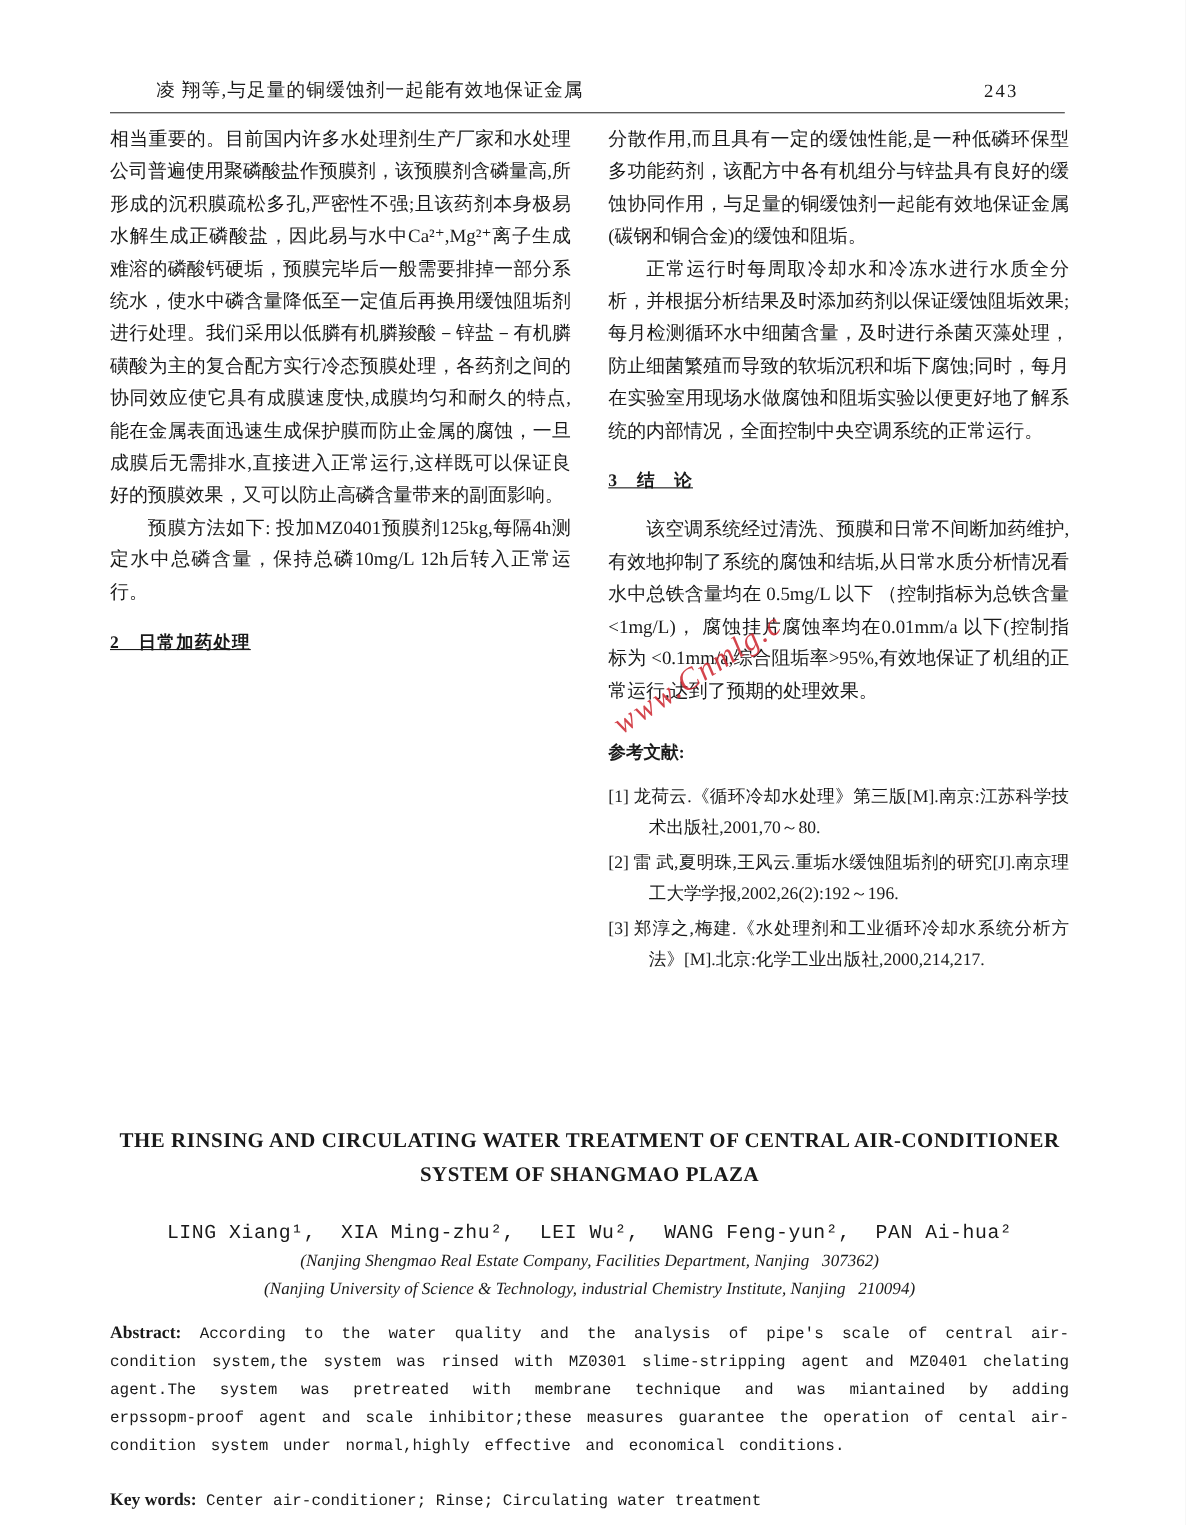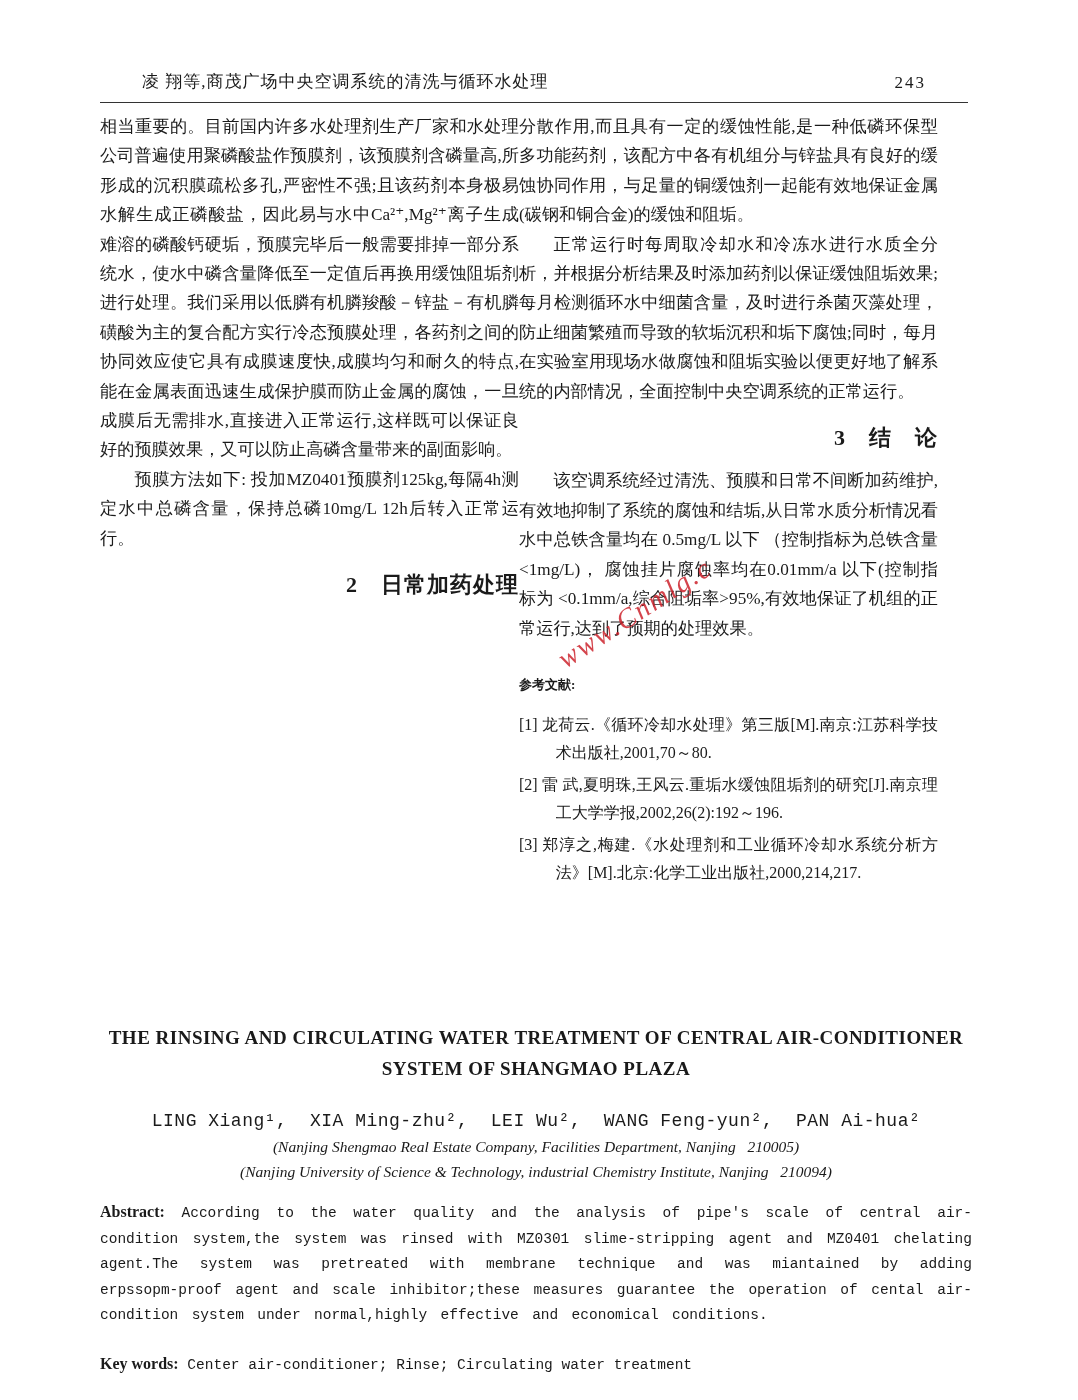--- a/index.html
+++ b/index.html
@@ -15,31 +15,31 @@
     position:absolute; top:70px; left:100px; width:868px;
     display:flex; justify-content:space-between; align-items:flex-end;
     border-bottom:1.5px solid #333; padding-bottom:9px;
     font-size:17px; letter-spacing:1px;
   }
   .running-title { padding-left:42px; }
   .page-number { padding-right:42px; letter-spacing:2px;text-align:right; }
   
   .columns {
     position:absolute; top:112px; left:100px; width:872px;
-    display:flex; 
+    display:flex; gap:34px;
   }
   .col { width:419px; font-size:17.2px; line-height:29.4px; text-align:justify; }
   .col p { text-indent:2em; margin:0; }
   .col p.cont { text-indent:0; }
   .sec-heading {
-    font-size:22px; font-weight:bold; text-indent:0;
-    margin:17px 0 14px 0; text-align:right; letter-spacing:1px;
+    font-size:16px; font-weight:bold; text-indent:0;
+    margin:17px 0 14px 0; text-align:left; letter-spacing:1px;text-decoration:underline;
   }
   .refs-heading {
-    font-size:13px; font-weight:bold; margin:27px 0 12px 0; text-align:left;
+    font-size:16px; font-weight:bold; margin:27px 0 12px 0; text-align:left;
   }
   .ref {
     font-size:16px; line-height:27.5px; text-align:justify;
     padding-left:2.3em; text-indent:-2.3em; margin-bottom:5px;
   }
   
   .watermark {
     position:absolute; left:552px; top:648px;
     transform:rotate(-33deg); transform-origin:0 0;
     color:rgba(205,35,45,0.85);
@@ -78,21 +78,21 @@
     margin-top:22px; font-size:14.5px; line-height:25px;
     font-family:"Liberation Mono","DejaVu Sans Mono",monospace;
   }
 </style>
 </head>
 <body>
 
 <div class="page">
 
   <div class="header">
-    <span class="running-title">凌  翔等,商茂广场中央空调系统的清洗与循环水处理</span>
+    <span class="running-title">凌  翔等,与足量的铜缓蚀剂一起能有效地保证金属</span>
     <span class="page-number">243</span>
   </div>
 
   <div class="columns">
 
     <div class="col">
       <p class="cont">相当重要的。目前国内许多水处理剂生产厂家和水处理公司普遍使用聚磷酸盐作预膜剂，该预膜剂含磷量高,所形成的沉积膜疏松多孔,严密性不强;且该药剂本身极易水解生成正磷酸盐，因此易与水中Ca²⁺,Mg²⁺离子生成难溶的磷酸钙硬垢，预膜完毕后一般需要排掉一部分系统水，使水中磷含量降低至一定值后再换用缓蚀阻垢剂进行处理。我们采用以低膦有机膦羧酸－锌盐－有机膦磺酸为主的复合配方实行冷态预膜处理，各药剂之间的协同效应使它具有成膜速度快,成膜均匀和耐久的特点,能在金属表面迅速生成保护膜而防止金属的腐蚀，一旦成膜后无需排水,直接进入正常运行,这样既可以保证良好的预膜效果，又可以防止高磷含量带来的副面影响。</p>
       <p>预膜方法如下: 投加MZ0401预膜剂125kg,每隔4h测定水中总磷含量，保持总磷10mg/L 12h后转入正常运行。</p>
       <div class="sec-heading">2　日常加药处理</div>
     </div>
@@ -109,19 +109,19 @@
     </div>
 
   </div>
 
   <div class="watermark">www.Cnmlg.c</div>
 
   <div class="english">
     <div class="en-title">THE RINSING AND CIRCULATING WATER TREATMENT OF CENTRAL AIR-CONDITIONER</div>
     <div class="en-title">SYSTEM OF SHANGMAO PLAZA</div>
     <div class="authors">LING Xiang¹,  XIA Ming-zhu²,  LEI Wu²,  WANG Feng-yun²,  PAN Ai-hua²</div>
-    <div class="affil">(Nanjing Shengmao Real Estate Company, Facilities Department, Nanjing   210005)</div>
+    <div class="affil">(Nanjing Shengmao Real Estate Company, Facilities Department, Nanjing   307362)</div>
     <div class="affil">(Nanjing University of Science &amp; Technology, industrial Chemistry Institute, Nanjing   210094)</div>
     <p class="abstract"><span class="label">Abstract:</span><span> According to the water quality and the analysis of pipe's scale of central air-condition system,the system was rinsed with MZ0301 slime-stripping agent and MZ0401 chelating agent.The system was pretreated with membrane technique and was miantained by adding erpssopm-proof agent and scale inhibitor;these measures guarantee the operation of cental air-condition system under normal,highly effective and economical conditions.</span></p>
     <p class="keywords"><span class="label">Key words:</span><span> Center air-conditioner; Rinse; Circulating water treatment</span></p>
   </div>
 
 </div>
 
 </body></html>

